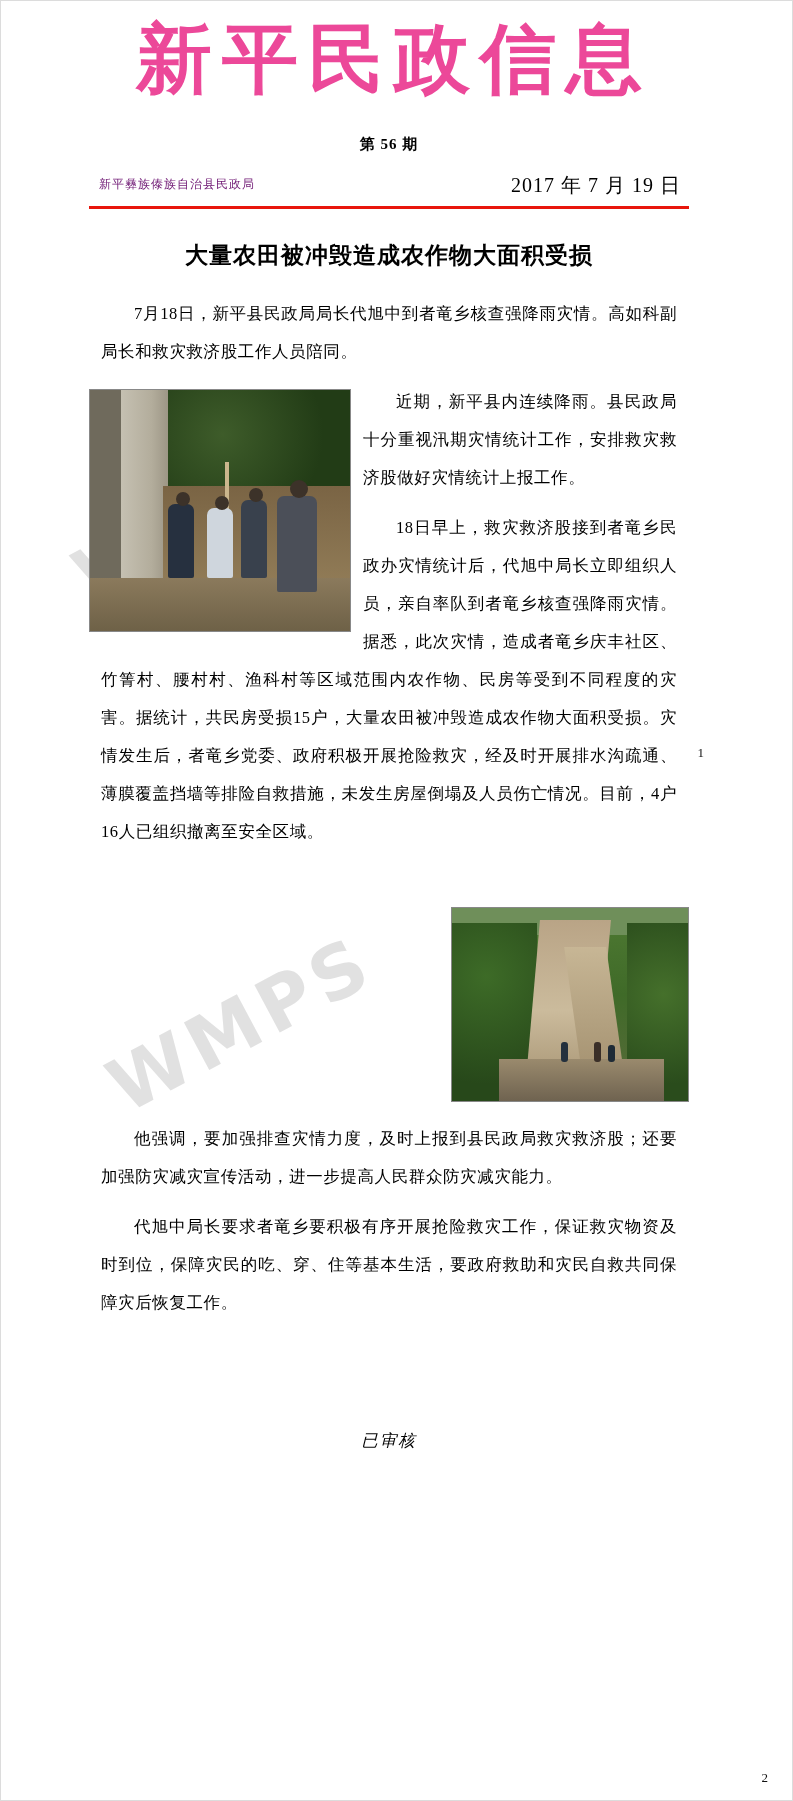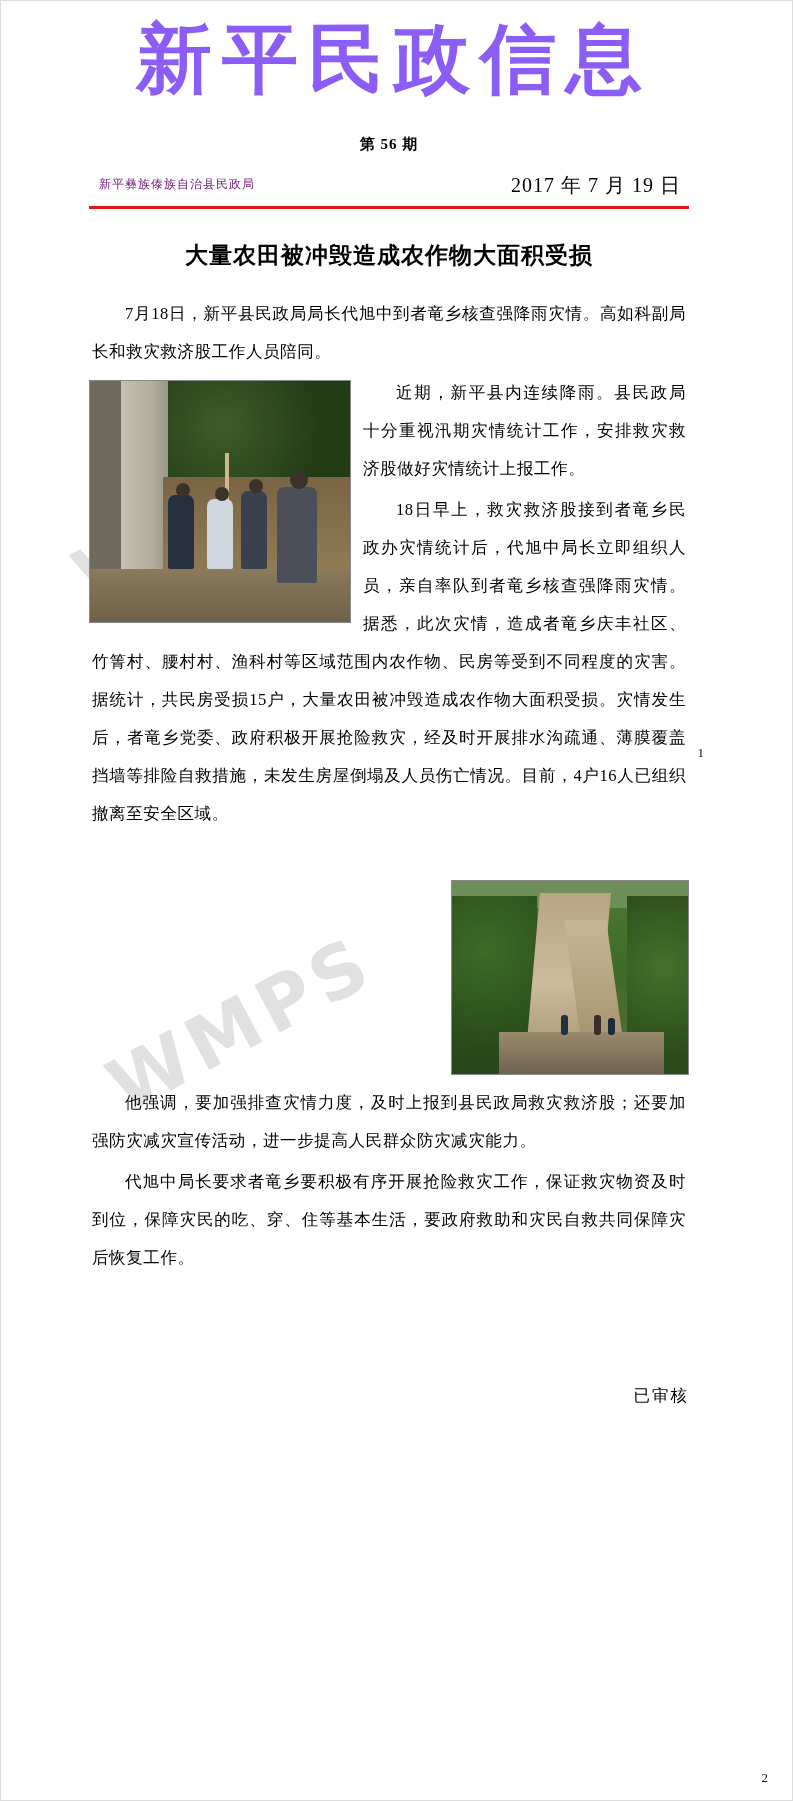--- a/index.html
+++ b/index.html
@@ -31,21 +31,21 @@
   
   .masthead {
     text-align: center;
     padding-top: 18px;
   }
   .masthead-title {
     font-family: "DejaVu Serif", "Liberation Serif", serif;
     font-weight: bold;
     font-size: 76px;
     line-height: 1.05;
-    color: #8b5cf6;
+    color: #ec4899;
     letter-spacing: 10px;
     text-indent: 10px;
     white-space: nowrap;
   }
   .issue-no {
     margin-top: 36px;
     text-align: center;
     font-size: 15px;
     font-weight: bold;
     letter-spacing: 1px;
@@ -93,21 +93,21 @@
   
   .body {
     margin-top: 24px;
     font-size: 16.5px;
     line-height: 38px;
     text-align: justify;
     text-justify: inter-ideograph;
     letter-spacing: 0.6px;
   }
   .body p {
-    margin: 3px;
+    margin: 12px;
     text-indent: 2em;
   }
   .body p.noindent { text-indent: 0; }
 
   .photo {
     border: 1px solid #888;
     box-sizing: border-box;
     background: #6d7c56;
   }
   .photo.left {
@@ -227,23 +227,24 @@
   .pagenum {
     position: absolute;
     font-size: 13px;
     color: #111;
   }
   .pagenum.n1 { right: 88px; top: 744px; }
   .pagenum.n2 { right: 24px; bottom: 14px; }
 
   .approval {
     margin-top: 100px;
-    text-align: right;
+    text-align: center;
     font-size: 16.5px;
     letter-spacing: 2px;
+    font-style: italic;
   }
   .clear { clear: both; height: 0; }
   .gap { height: 40px; }
 </style>
 </head>
 <body>
 
 <div class="page">
 
   <div class="watermark w1">WMPS</div>

